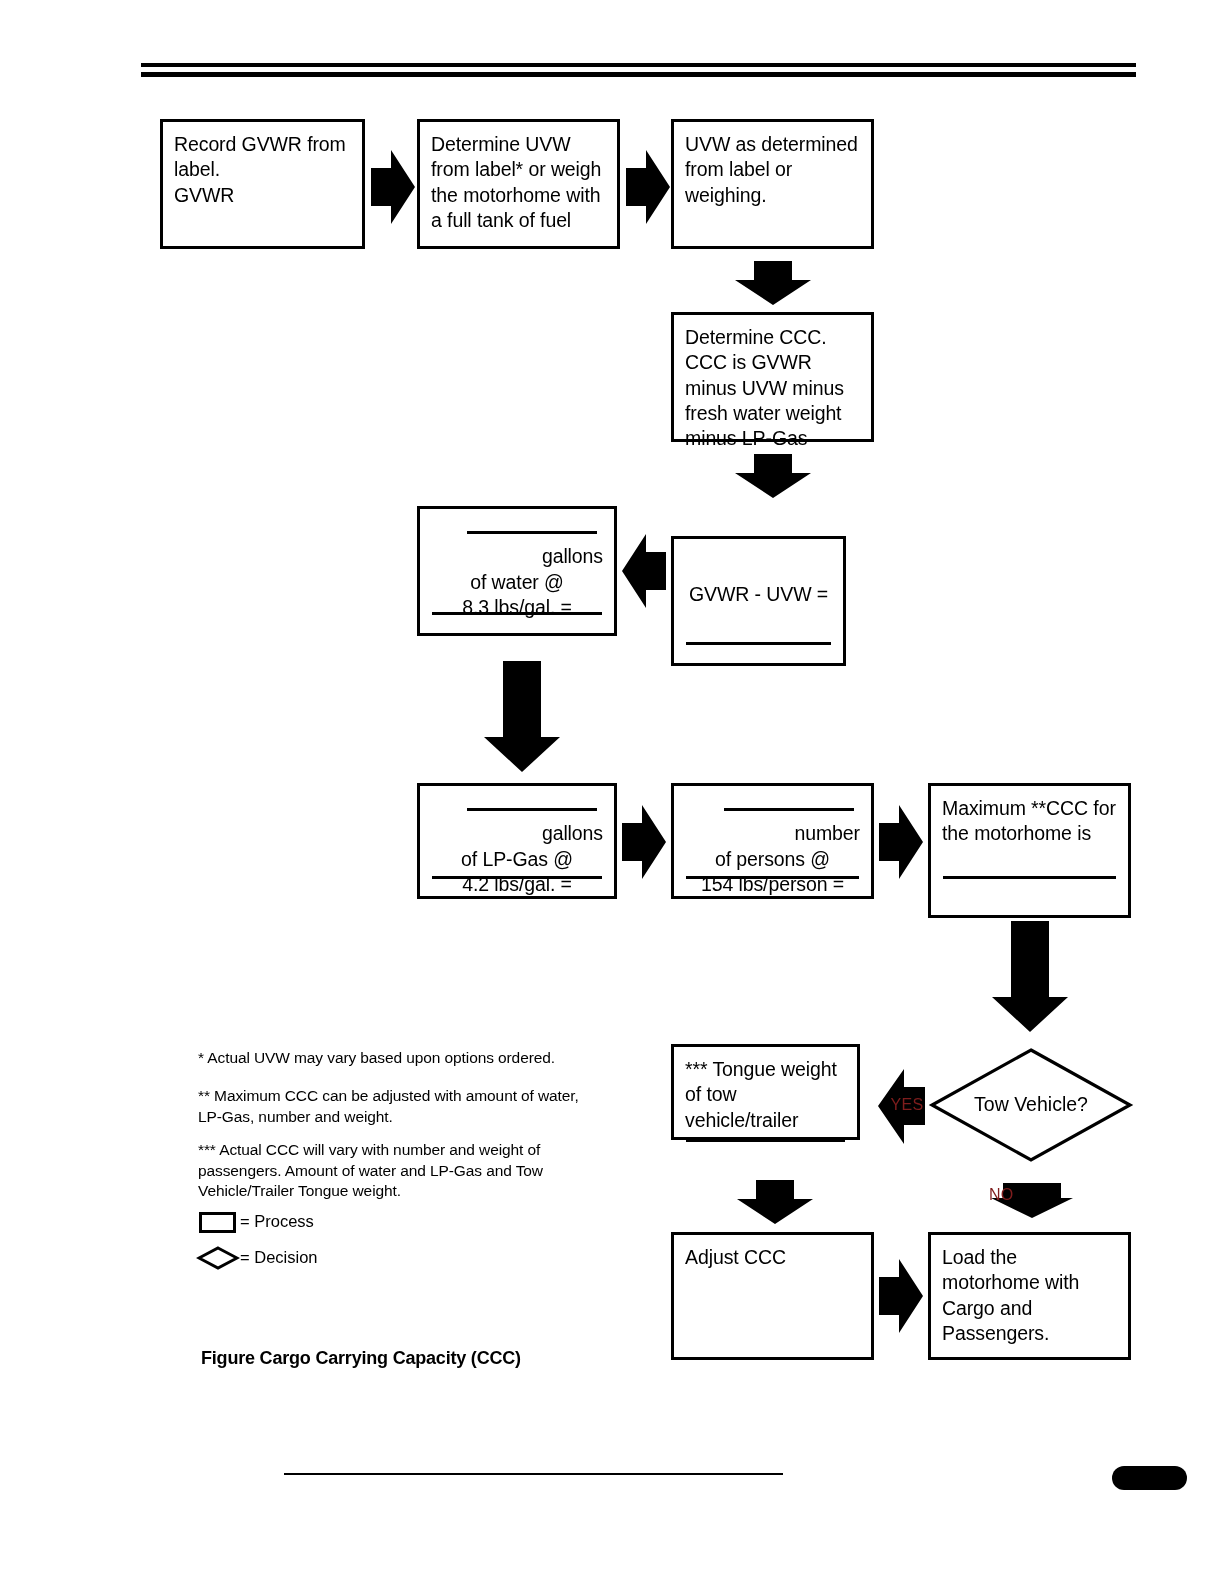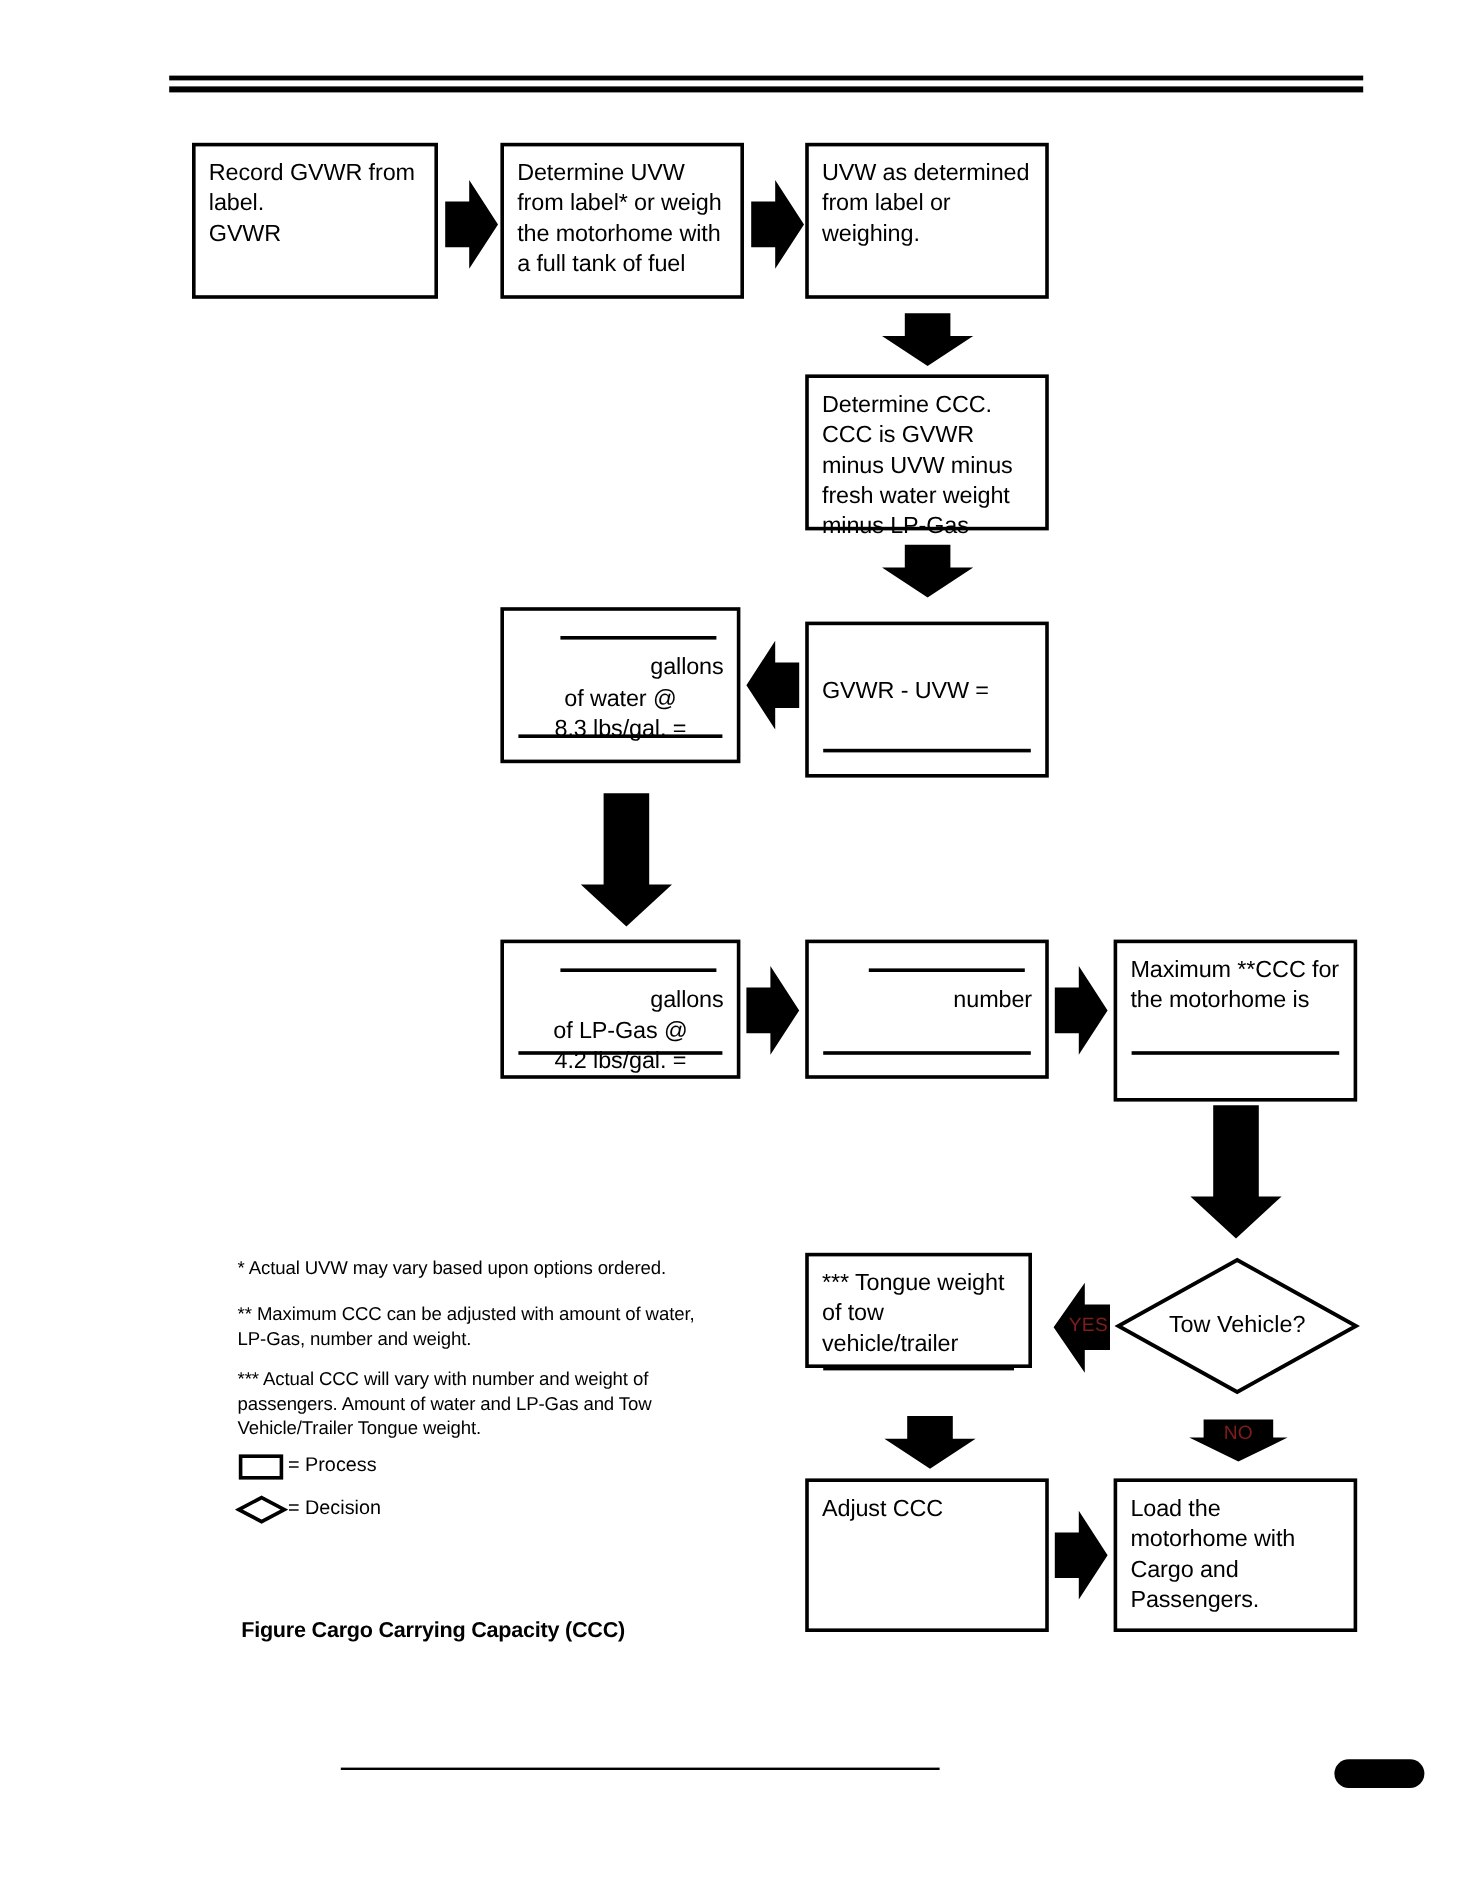--- a/index.html
+++ b/index.html
@@ -145,21 +145,21 @@
   </svg>
 
   <div class="fbox" style="left:671px; top:312px; width:203px; height:130px;">
     <div class="txt">Determine CCC. CCC is GVWR minus UVW minus fresh water weight minus LP-Gas</div>
   </div>
 
   <svg class="arrow" style="left:733px; top:452px;" width="80" height="48" viewBox="0 0 80 48">
     <polygon points="21,2 59,2 59,21 78,21 40,46 2,21 21,21" fill="#000"></polygon>
   </svg>
 
-  <div class="fbox" style="left:671px; top:518px; width:203px; height:130px;">
+  <div class="fbox" style="left:671px; top:536px; width:175px; height:130px;text-align:center;">
     <div class="txt" style="margin-top:33px;">GVWR - UVW =</div>
     <div class="blankline" style="top:103px;"></div>
   </div>
 
   <svg class="arrow" style="left:620px; top:532px;" width="48" height="78" viewBox="0 0 48 78">
     <polygon points="46,20 26,20 26,2 2,39 26,76 26,58 46,58" fill="#000"></polygon>
   </svg>
 
   <div class="fbox" style="left:417px; top:506px; width:200px; height:130px;">
     <div class="topline-row">
@@ -184,20 +184,22 @@
   </div>
 
   <svg class="arrow" style="left:620px; top:803px;" width="48" height="78" viewBox="0 0 48 78">
     <polygon points="2,20 22,20 22,2 46,39 22,76 22,58 2,58" fill="#000"></polygon>
   </svg>
 
   <div class="fbox" style="left:671px; top:783px; width:203px; height:116px;">
     <div class="topline-row">
       <span class="inline-blank"></span><span>number</span>
     </div>
+    <div class="txt sub-rows">of persons @
+154 lbs/person =</div>
     <div class="blankline" style="top:90px;"></div>
   </div>
 
   <svg class="arrow" style="left:877px; top:803px;" width="48" height="78" viewBox="0 0 48 78">
     <polygon points="2,20 22,20 22,2 46,39 22,76 22,58 2,58" fill="#000"></polygon>
   </svg>
 
   <div class="fbox" style="left:928px; top:783px; width:203px; height:135px;">
     <div class="txt">Maximum **CCC for the motorhome is</div>
     <div class="blankline" style="top:90px;"></div>
@@ -218,21 +220,21 @@
   <div class="arrow-label" style="left:886px; top:1096px; width:42px; text-align:center;">YES</div>
 
   <div class="fbox" style="left:671px; top:1044px; width:189px; height:96px;">
     <div class="txt">*** Tongue weight of tow vehicle/trailer</div>
     <div class="blankline" style="top:92px;"></div>
   </div>
 
   <svg class="arrow" style="left:989px; top:1180px;" width="86" height="40" viewBox="0 0 86 40">
     <polygon points="14,3 72,3 72,18 84,18 43,38 2,18 14,18" fill="#000"></polygon>
   </svg>
-  <div class="arrow-label" style="left:989px; top:1186px; width:86px; text-align:center;">NO</div>
+  <div class="arrow-label" style="left:989px; top:1186px; width:86px; text-align:left;">NO</div>
 
   <svg class="arrow" style="left:735px; top:1178px;" width="80" height="48" viewBox="0 0 80 48">
     <polygon points="21,2 59,2 59,21 78,21 40,46 2,21 21,21" fill="#000"></polygon>
   </svg>
 
   <div class="fbox" style="left:671px; top:1232px; width:203px; height:128px;">
     <div class="txt">Adjust CCC</div>
   </div>
 
   <svg class="arrow" style="left:877px; top:1257px;" width="48" height="78" viewBox="0 0 48 78">

